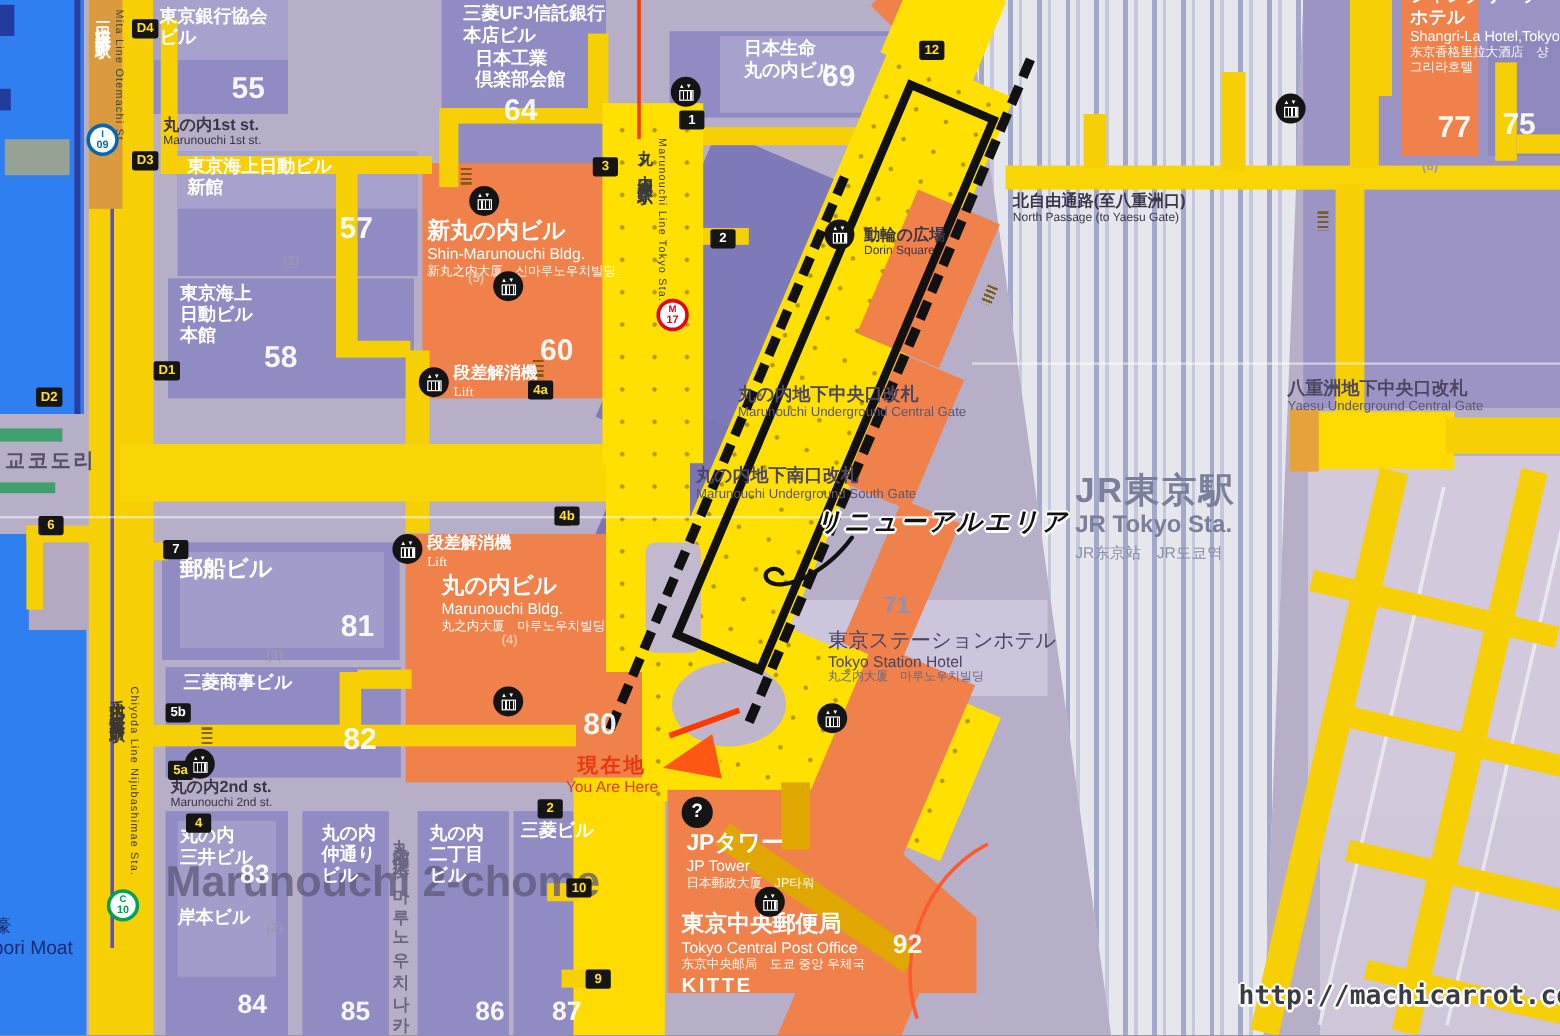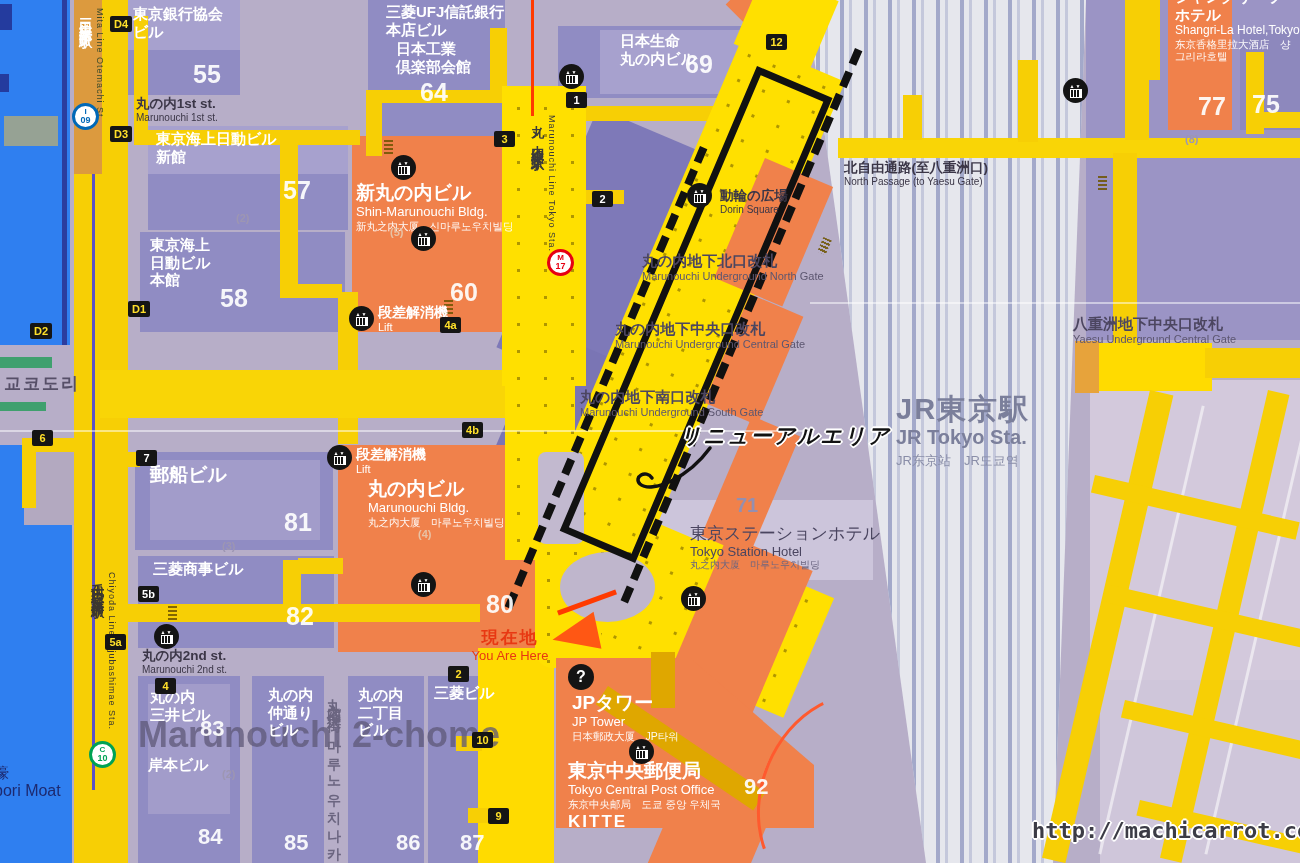--- a/index.html
+++ b/index.html
@@ -17,21 +17,21 @@
   .lbl-num .jp{font-size:25px;font-weight:bold;color:#fff;opacity:.92;}
   .lbl-num2 .jp{font-size:22px;font-weight:bold;color:#fff;opacity:.92;}
   .lbl-paren .jp{font-size:11px;color:#9d96b2;font-weight:bold;}
   .lbl-parenO .jp{font-size:11px;color:#e8c2a4;font-weight:bold;}
   .lbl-street{color:#3b3647;}
   .lbl-street .jp{font-weight:bold;font-size:13.5px;}
   .lbl-street .en{font-size:10px;}
   .lbl-gate{color:#4c4660;}
   .lbl-gate .jp{font-weight:bold;font-size:15px;}
   .lbl-gate .en{font-size:11px;color:#5c5670;}
-  .lbl-lift{color:#fff;}
+  .lbl-lift{color:#fff;font-family:Liberation Serif, serif;}
   .lbl-lift .jp{font-weight:bold;font-size:14px;}
   .lbl-lift .en{font-size:11px;}
   .lbl-jr .jp{font-size:29px;font-weight:bold;color:#7b7f9b;letter-spacing:2px;}
   .lbl-jr .en{font-size:20px;font-weight:bold;color:#7b7f9b;}
   .lbl-jr .sub{font-size:13px;color:#8a8ea8;margin-top:3px;}
   .lbl-hotel{color:#4a4560;}
   .lbl-hotel .jp{font-size:17px;font-weight:normal;}
   .lbl-hotel .en{font-size:13px;}
   .lbl-hotel .sub{font-size:10px;color:#6a6580;}
   .lbl-district .jp{font-size:41px;font-weight:bold;color:#5E5878;opacity:.75;letter-spacing:8px;}
@@ -273,42 +273,41 @@
     <div class="lbl lbl-yah" style="left: 455px; top: 628px; width: 110px;"><div class="jp">現在地</div><div class="en">You Are Here</div></div>
     <div class="lbl lbl-bigb" style="left: 572px; top: 692px;"><div class="jp">JPタワー</div><div class="en">JP Tower</div><div class="sub">日本郵政大厦　JP타워</div></div>
     <div class="lbl lbl-bigb lbl-kitte" style="left: 568px; top: 760px;"><div class="jp">東京中央郵便局</div><div class="en">Tokyo Central Post Office</div><div class="sub">东京中央邮局　도쿄 중앙 우체국</div><div class="sub2">KITTE</div></div>
     <div class="lbl lbl-num2" style="left: 744px; top: 774px;"><div class="jp">92</div></div>
     <div class="lbl lbl-num71" style="left: 736px; top: 494px;"><div class="jp">71</div></div>
     <div class="lbl lbl-hotel" style="left: 690px; top: 524px;"><div class="jp">東京ステーションホテル</div><div class="en">Tokyo Station Hotel</div><div class="sub">丸之内大厦　마루노우치빌딩</div></div>
     <div class="lbl lbl-jr" style="left: 896px; top: 392px;"><div class="jp">JR東京駅</div><div class="en">JR Tokyo Sta.</div><div class="sub">JR东京站　JR도쿄역</div></div>
     <div class="lbl lbl-kr" style="left: 4px; top: 374px;"><div class="jp">교코도리</div></div>
     <div class="lbl lbl-street" style="left: 844px; top: 160px;"><div class="jp">北自由通路(至八重洲口)</div><div class="en">North Passage (to Yaesu Gate)</div></div>
     <div class="lbl lbl-street" style="left: 720px; top: 188px;"><div class="jp">動輪の広場</div><div class="en">Dorin Square</div></div>
-    <div class="lbl lbl-gate" style="left: 642px; top: 252px;"><div class="jp">丸の内地下北口改札</div><div class="en">Marunouchi Underground North Gate</div></div>
     <div class="lbl lbl-gate" style="left: 615px; top: 320px;"><div class="jp">丸の内地下中央口改札</div><div class="en">Marunouchi Underground Central Gate</div></div>
     <div class="lbl lbl-gate" style="left: 580px; top: 388px;"><div class="jp">丸の内地下南口改札</div><div class="en">Marunouchi Underground South Gate</div></div>
     <div class="lbl lbl-gate" style="left: 1073px; top: 315px;"><div class="jp">八重洲地下中央口改札</div><div class="en">Yaesu Underground Central Gate</div></div>
     <div class="lbl lbl-renew" style="left: 680px; top: 424px; z-index: 50;"><div class="jp">リニューアルエリア</div></div>
     <div class="lbl lbl-bldg" style="left: 1175px; top: -12px;"><div class="jp">シャングリ・ラ ホテル</div><div class="en">Shangri-La Hotel,Tokyo</div><div class="sub">东京香格里拉大酒店　샹그리라호텔</div></div>
     <div class="lbl lbl-num" style="left: 1198px; top: 92px;"><div class="jp">77</div></div>
     <div class="lbl lbl-num" style="left: 1252px; top: 90px;"><div class="jp">75</div></div>
     <div class="lbl lbl-paren" style="left: 1185px; top: 133px;"><div class="jp">(8)</div></div>
     <div class="lbl lbl-moat" style="left: -6px; top: 764px;"><div class="jp">濠</div><div class="en">bori Moat</div></div>
     <div class="lbl lbl-vert v-mita" style="left: 78px; top: 8px; height: 170px;"><div class="jp">三田線大手町駅</div><div class="en">Mita Line Otemachi St.</div></div>
     <div class="lbl lbl-vert v-chiyoda" style="left: 90px; top: 572px; height: 180px;"><div class="jp">千代田線二重橋前駅</div><div class="en">Chiyoda Line Nijubashimae Sta.</div></div>
     <div class="lbl lbl-vert v-line" style="left: 530px; top: 115px; height: 150px;"><div class="jp">丸ノ内線東京駅</div><div class="en">Marunouchi Line Tokyo Sta.</div></div>
     <div class="lbl lbl-wm" style="left: 1032px; top: 818px; z-index: 60;"><div class="jp">http://machicarrot.com</div></div>
     <div class="mk" style="left: 110px; top: 16px;">D4</div>
     <div class="mk" style="left: 110px; top: 126px;">D3</div>
     <div class="mk" style="left: 128px; top: 301px;">D1</div>
     <div class="mk" style="left: 30px; top: 323px;">D2</div>
     <div class="mk" style="left: 32px; top: 430px;">6</div>
     <div class="mk w" style="left: 136px; top: 450px;">7</div>
     <div class="mk w" style="left: 138px; top: 586px;">5b</div>
-    <div class="mk" style="left: 105px; top: 634px;">5a</div>
+    <div class="mk" style="left: 140px; top: 634px;">5a</div>
     <div class="mk" style="left: 155px; top: 678px;">4</div>
     <div class="mk w" style="left: 566px; top: 92px;">1</div>
     <div class="mk w" style="left: 592px; top: 191px;">2</div>
     <div class="mk" style="left: 494px; top: 131px;">3</div>
     <div class="mk" style="left: 440px; top: 317px;">4a</div>
     <div class="mk" style="left: 462px; top: 422px;">4b</div>
     <div class="mk" style="left: 448px; top: 666px;">2</div>
     <div class="mk" style="left: 472px; top: 732px;">10</div>
     <div class="mk" style="left: 488px; top: 808px;">9</div>
     <div class="mk" style="left: 766px; top: 34px;">12</div>

